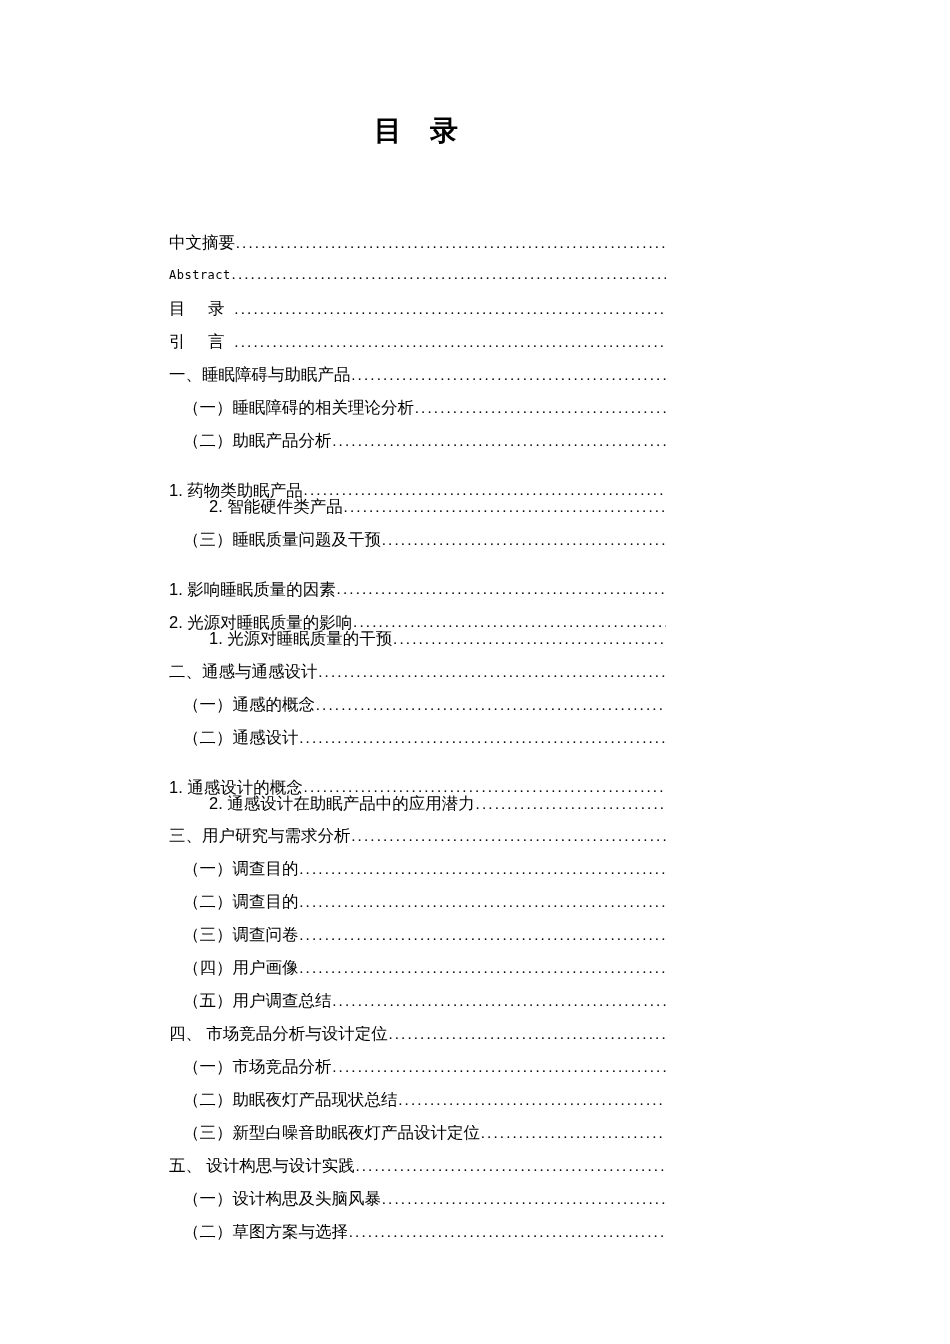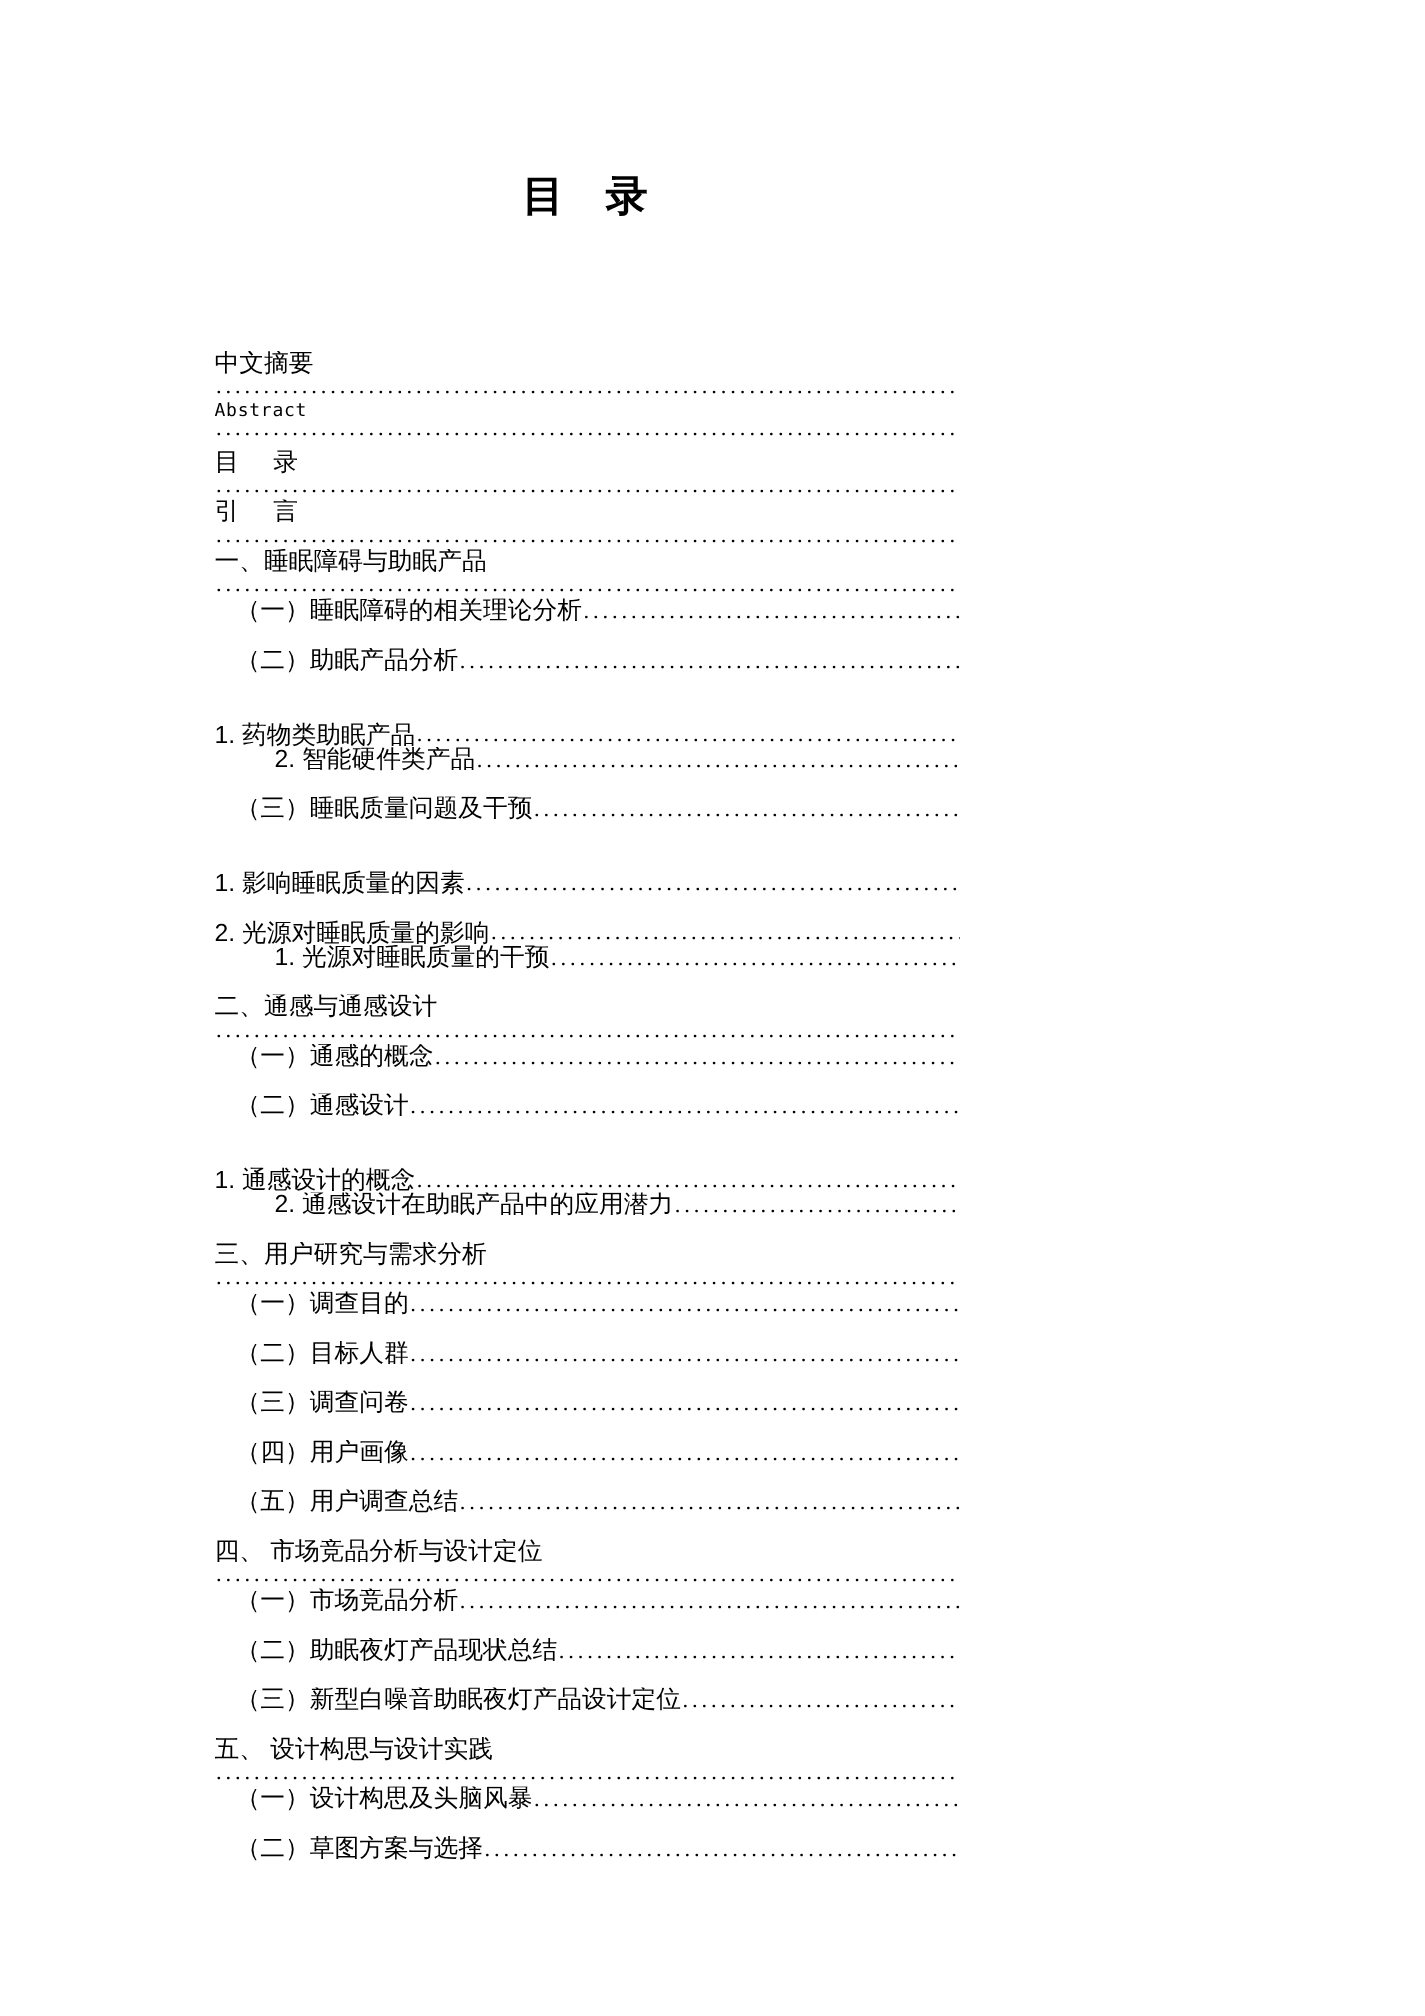--- a/index.html
+++ b/index.html
@@ -14,20 +14,21 @@
     color: #000000;
     position: relative;
     overflow: hidden;
   }
   .page {
     width: 780px;
     height: 1344px;
     box-sizing: border-box;
     padding: 0;
     position: relative;
+    margin-left: 26px;
   }
   .toc-title {
     text-align: center;
     font-family: "Liberation Sans", sans-serif;
     font-weight: bold;
     font-size: 28px;
     letter-spacing: 10px;
     margin: 0;
     padding-top: 112px;
     padding-left: 10px;
@@ -55,21 +56,21 @@
   .toc-entry .dots {
     flex: 1 1 auto;
     overflow: hidden;
     white-space: nowrap;
     letter-spacing: 2.6px;
     font-size: 15px;
     padding-left: 1px;
     color: #000;
   }
   
-  .lvl-0 { padding-left: 0px; flex-direction: column; }
+  .lvl-0 { padding-left: 0px; }
   .lvl-1 { padding-left: 14px; }
   .lvl-2 { padding-left: 0px; align-items: flex-end; }
   .lvl-3 { padding-left: 40px; }
 
   
   .mono {
     font-family: "DejaVu Sans Mono", monospace;
     font-size: 12px;
     letter-spacing: 0.5px;
   }
@@ -162,21 +163,21 @@
       </li>
       <li class="toc-entry lvl-0">
         <span class="label ">三、用户研究与需求分析</span>
         <span class="dots">.......................................................................................................................</span>
       </li>
       <li class="toc-entry lvl-1">
         <span class="label ">（一）调查目的</span>
         <span class="dots">.......................................................................................................................</span>
       </li>
       <li class="toc-entry lvl-1">
-        <span class="label ">（二）目标人群</span>
+        <span class="label ">（二）调查目的</span>
         <span class="dots">.......................................................................................................................</span>
       </li>
       <li class="toc-entry lvl-1">
         <span class="label ">（三）调查问卷</span>
         <span class="dots">.......................................................................................................................</span>
       </li>
       <li class="toc-entry lvl-1">
         <span class="label ">（四）用户画像</span>
         <span class="dots">.......................................................................................................................</span>
       </li>

